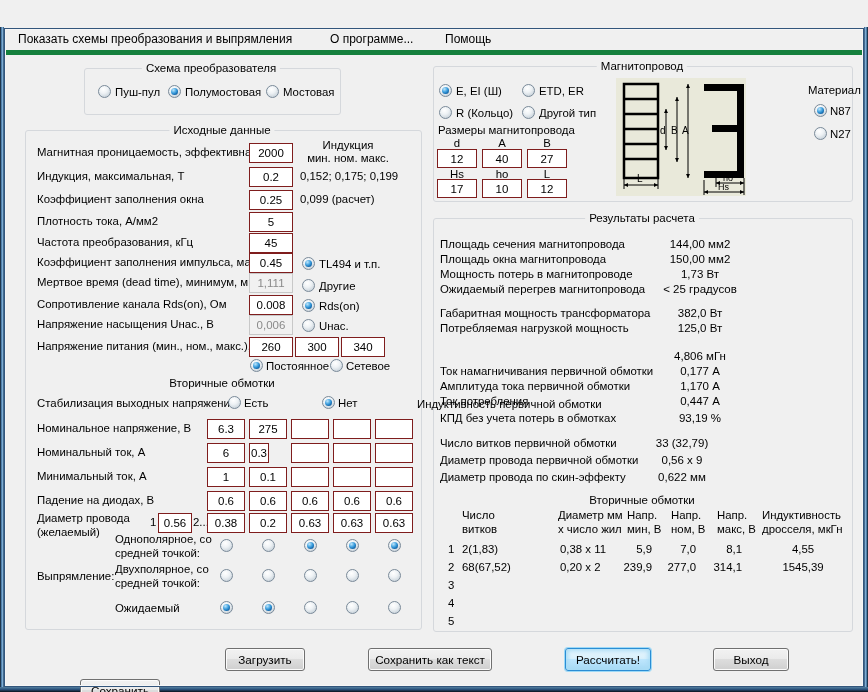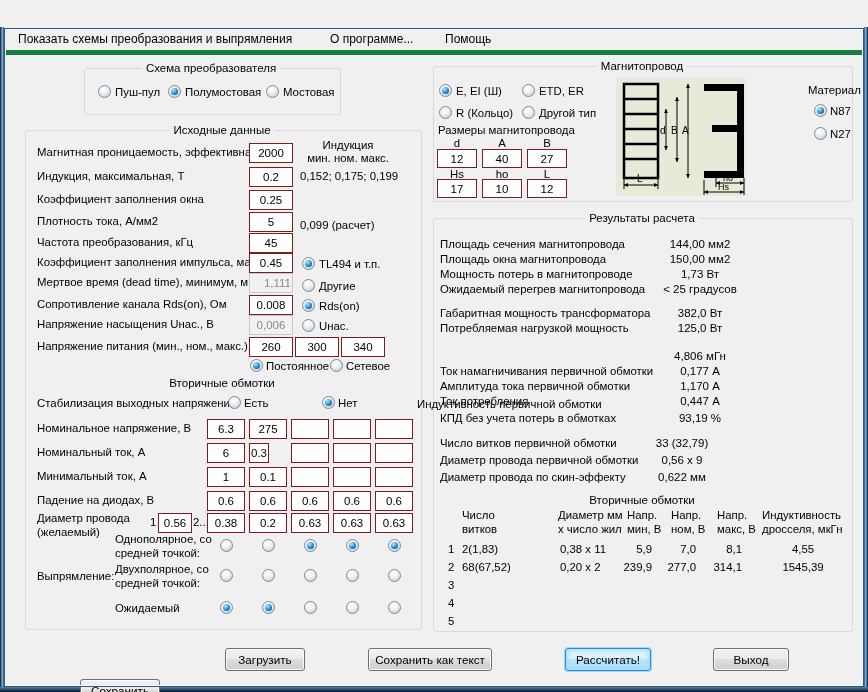--- a/index.html
+++ b/index.html
@@ -98,30 +98,30 @@
   <input class="tf" style="left: 249px; top: 167px; width: 44px;" readonly="" value="0.2">
   <span class="L" style="left:37px;top:193px;">Коэффициент заполнения окна</span>
   <input class="tf" style="left: 249px; top: 190px; width: 44px;" readonly="" value="0.25">
   <span class="L" style="left:37px;top:215px;">Плотность тока, А/мм2</span>
   <input class="tf" style="left: 249px; top: 212px; width: 44px;" readonly="" value="5">
   <span class="L" style="left:37px;top:236px;">Частота преобразования, кГц</span>
   <input class="tf" style="left: 249px; top: 233px; width: 44px;" readonly="" value="45">
   <span class="L" style="left:37px;top:256px;">Коэффициент заполнения импульса, макс.</span>
   <input class="tf" style="left: 249px; top: 253px; width: 44px;" readonly="" value="0.45">
   <span class="L" style="left:37px;top:276px;">Мертвое время (dead time), минимум, мкс</span>
-  <input class="tf" style="left: 249px; top: 273px; width: 44px; text-align: right;" readonly="" value="1,111" data-disabled="true">
+  <input class="tf" style="left: 249px; top: 273px; width: 44px;" readonly="" value="1,111" data-disabled="true">
   <span class="L" style="left:37px;top:298px;">Сопротивление канала Rds(on), Ом</span>
   <input class="tf" style="left: 249px; top: 295px; width: 44px;" readonly="" value="0.008">
   <span class="L" style="left:37px;top:318px;">Напряжение насыщения Uнас., В</span>
   <input class="tf" style="left: 249px; top: 315px; width: 44px;" readonly="" value="0,006" data-disabled="true">
 
   <span class="C" style="left:348px;top:139px;">Индукция</span>
   <span class="C" style="left:348px;top:152px;">мин.  ном.  макс.</span>
   <span class="L" style="left:300px;top:170px;">0,152; 0,175; 0,199</span>
-  <span class="L" style="left:300px;top:193px;margin-top:26px;">0,099 (расчет)</span>
+  <span class="L" style="left:300px;top:193px;">0,099 (расчет)</span>
 
   <span class="rb" style="left:302px;top:257px;" data-on="true"></span>
   <span class="L" style="left:319px;top:258px;">TL494 и т.п.</span>
   <span class="rb" style="left:302px;top:279px;" data-on="false"></span>
   <span class="L" style="left:319px;top:280px;">Другие</span>
   <span class="rb" style="left:302px;top:299px;" data-on="true"></span>
   <span class="L" style="left:319px;top:300px;">Rds(on)</span>
   <span class="rb" style="left:302px;top:319px;" data-on="false"></span>
   <span class="L" style="left:319px;top:320px;">Uнас.</span>
 

